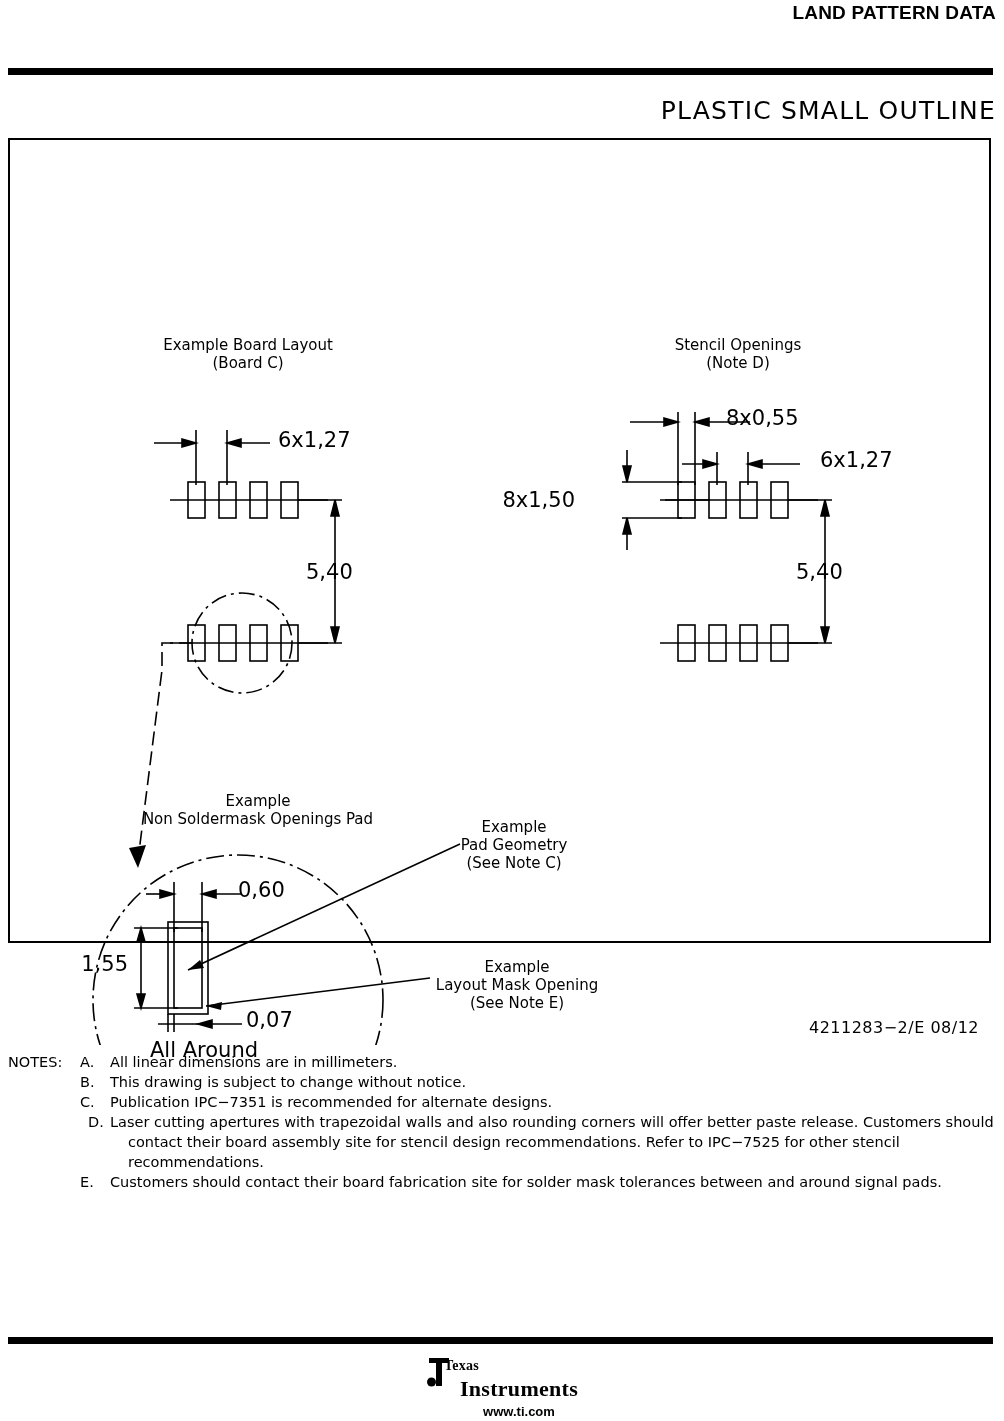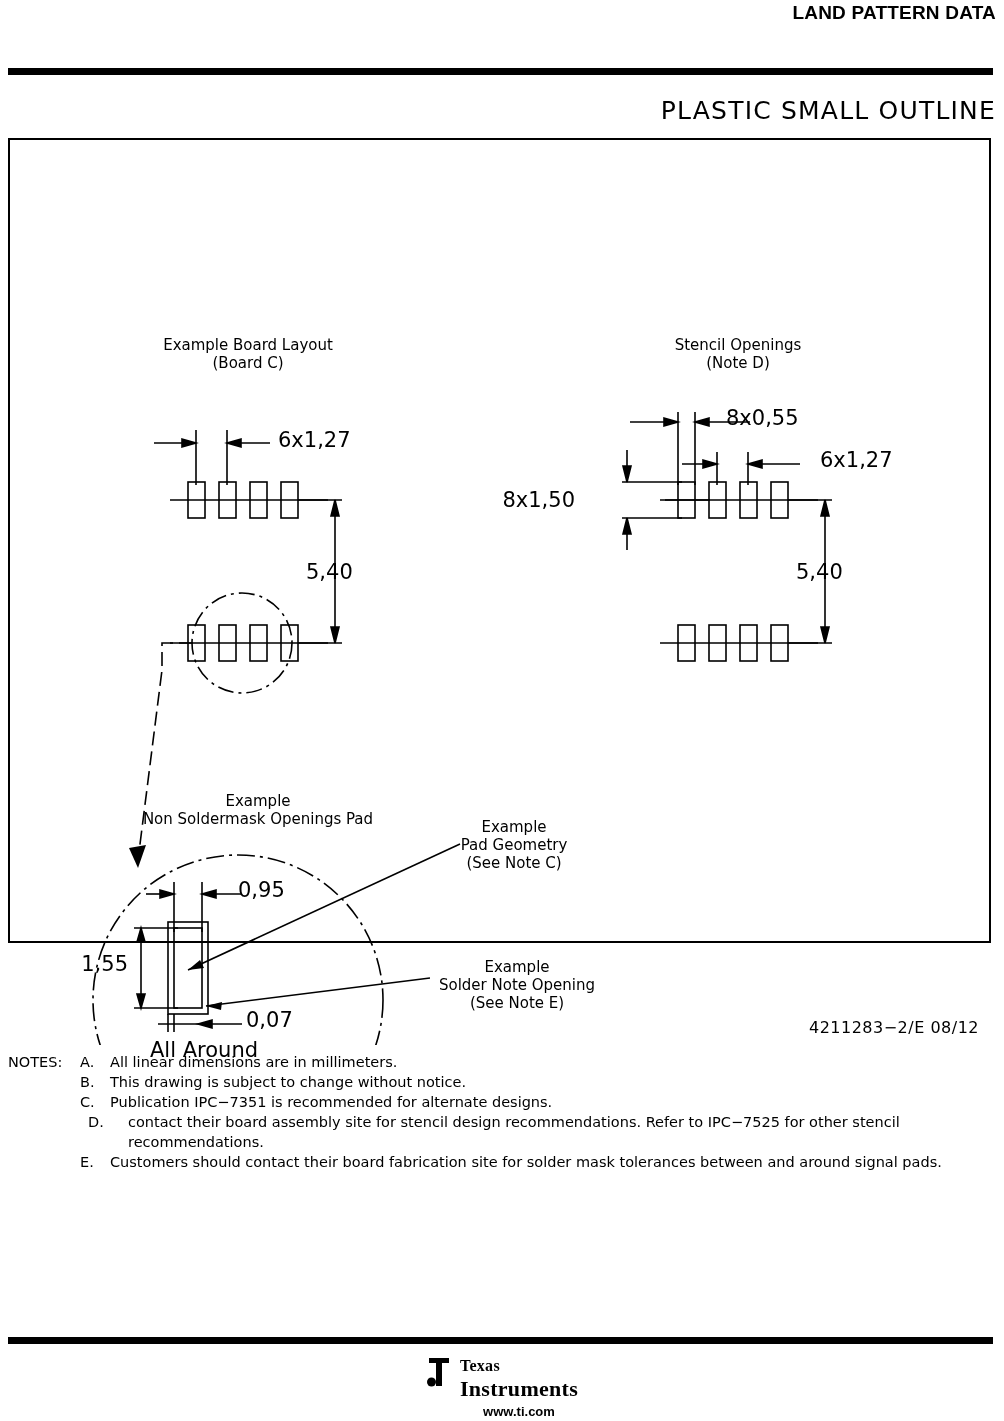--- a/index.html
+++ b/index.html
@@ -156,23 +156,23 @@
   .ti-mark {
     position: absolute;
     left: 0;
     top: 2px;
     width: 26px;
     height: 30px;
   }
   .ti-texas {
     font-family: "Liberation Serif", serif;
     font-weight: bold;
-    font-size: 16px;
+    font-size: 14px;
     line-height: 22px;
-    margin-left: 34px;
+    margin-left: 18px;
     letter-spacing: 0.3px;
   }
   .ti-instruments {
     font-family: "Liberation Serif", serif;
     font-weight: bold;
     font-size: 22px;
     line-height: 24px;
     margin-left: 34px;
     letter-spacing: 0.3px;
   }
@@ -328,25 +328,25 @@
       </div>
 
       <div class="lbl" style="left:420px; top:678px; width:168px;">
         <span>Example</span><br>
         <span>Pad Geometry</span><br>
         <span>(See Note C)</span>
       </div>
 
       <div class="lbl" style="left:412px; top:818px; width:190px;">
         <span>Example</span><br>
-        <span>Solder Note Opening</span><br>
+        <span>Layout Mask Opening</span><br>
         <span>(See Note E)</span>
       </div>
 
-      <div class="dim" style="left:228px; top:738px;">0,95</div>
+      <div class="dim" style="left:228px; top:738px;">0,60</div>
       <div class="dim" style="left:118px; top:812px; transform:translateX(-100%);">1,55</div>
       <div class="dim" style="left:236px; top:868px;">0,07</div>
       <div class="dim" style="left:140px; top:898px;">All  Around</div>
 
       <div class="partnum">4211283−2/E   08/12</div>
     </div>
   </div>
 
   <div class="notes">
     <div class="notes-label">NOTES:</div>
@@ -359,20 +359,21 @@
       <span class="note-letter">B.</span>
       <span class="note-text">This drawing is subject to change without notice.</span>
     </div>
     <div class="note-row">
       <span class="note-letter">C.</span>
       <span class="note-text">Publication IPC−7351 is recommended for alternate designs.</span>
     </div>
     <div class="note-row">
       <span class="note-letter indent">D.</span>
       <span class="note-text">
+        <span>Laser cutting apertures with trapezoidal walls and also rounding corners will offer better paste release.  Customers should</span>
         <span class="cont">contact their board assembly site for stencil design recommendations. Refer to IPC−7525 for other stencil recommendations.</span>
       </span>
     </div>
     <div class="note-row">
       <span class="note-letter">E.</span>
       <span class="note-text">Customers should contact their board fabrication site for solder mask tolerances between and around signal pads.</span>
     </div>
   </div>
 
   <div class="rule-bottom"></div>

